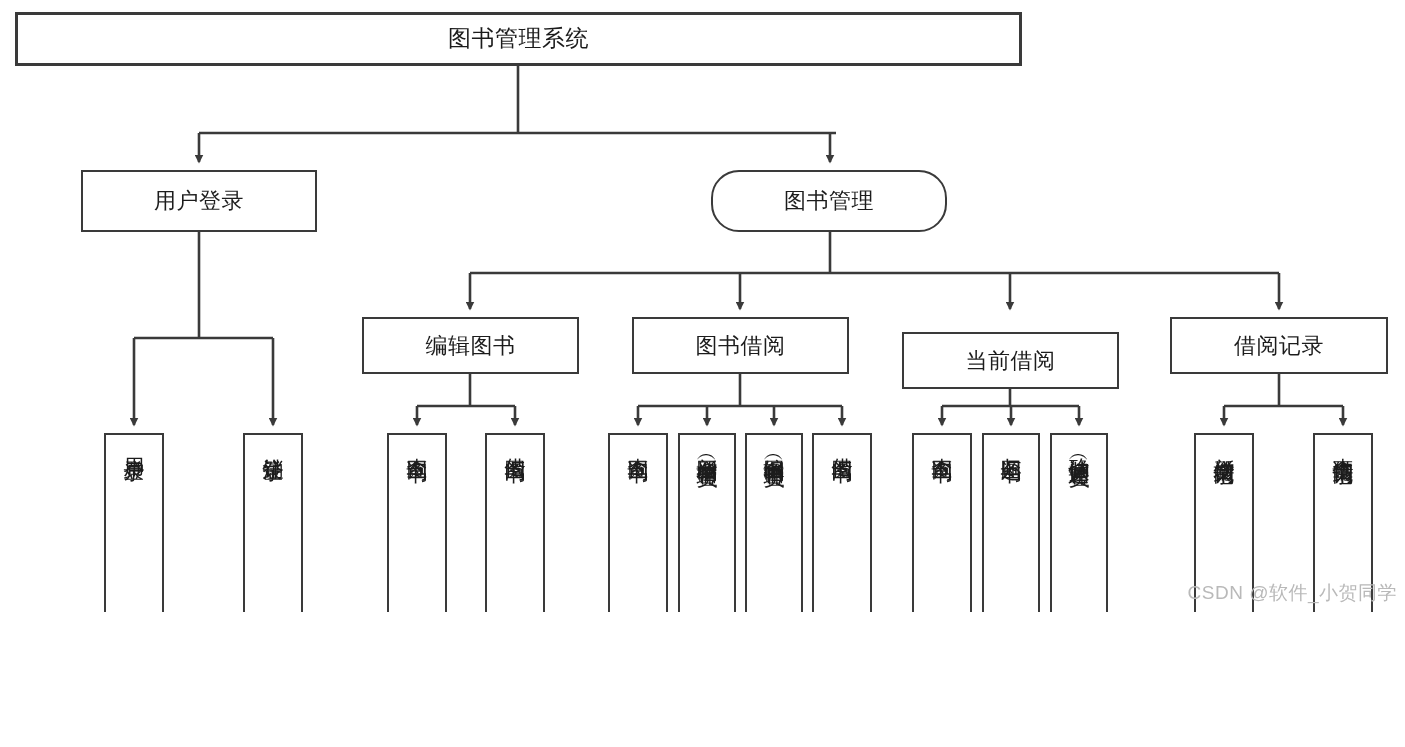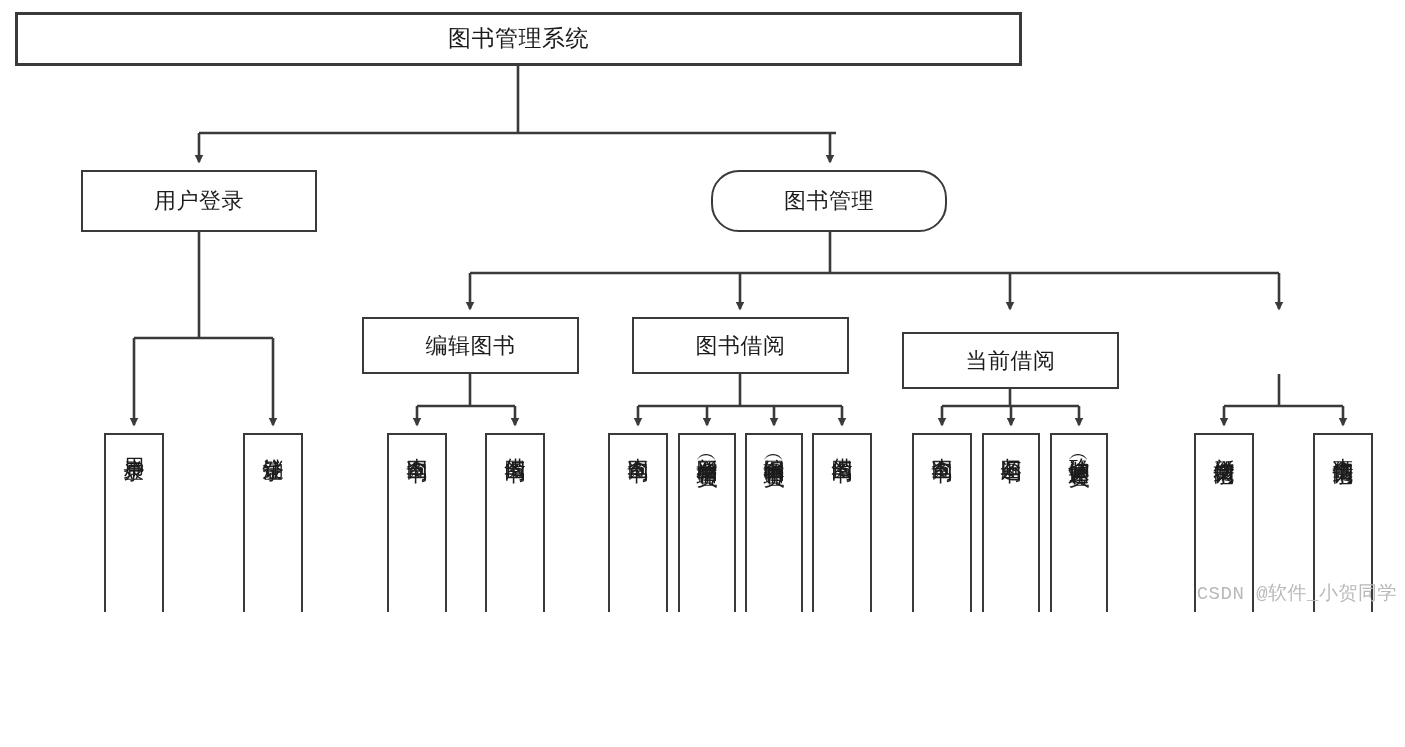--- a/index.html
+++ b/index.html
@@ -68,21 +68,21 @@
     white-space: nowrap;
   }
   .watermark {
     position: absolute;
     right: 8px;
     bottom: 6px;
     font-size: 19px;
     color: #b9b9b9;
     letter-spacing: 0.5px;
     white-space: nowrap;
-    font-family: Liberation Mono, monospace;
+    font-family: Liberation Sans, sans-serif;
   }
 </style>
 </head>
 <body>
 
 <div id="canvas">
 
   <svg id="edges" viewBox="0 0 1405 747" xmlns="http://www.w3.org/2000/svg">
     <defs>
       <marker id="arrow" markerWidth="9" markerHeight="9" refX="7.5" refY="4.5" orient="auto" markerUnits="userSpaceOnUse">
@@ -146,20 +146,23 @@
 
   <div class="node h" style="left:362px; top:317px; width:217px; height:57px;">
     <span class="node-label">编辑图书</span>
   </div>
   <div class="node h" style="left:632px; top:317px; width:217px; height:57px;">
     <span class="node-label">图书借阅</span>
   </div>
   <div class="node h" style="left:902px; top:317px; width:217px; height:57px;margin-top:15px;">
     <span class="node-label">当前借阅</span>
   </div>
+  <div class="node h" style="left:1170px; top:317px; width:218px; height:57px;">
+    <span class="node-label">借阅记录</span>
+  </div>
 
   <div class="node v" style="left:104px; top:433px; width:60px; height:302px;">
     <span class="node-label">用户登录</span>
   </div>
   <div class="node v" style="left:243px; top:433px; width:60px; height:302px;">
     <span class="node-label">注销登录</span>
   </div>
   <div class="node v" style="left:387px; top:433px; width:60px; height:302px;">
     <span class="node-label">查询图书</span>
   </div>

